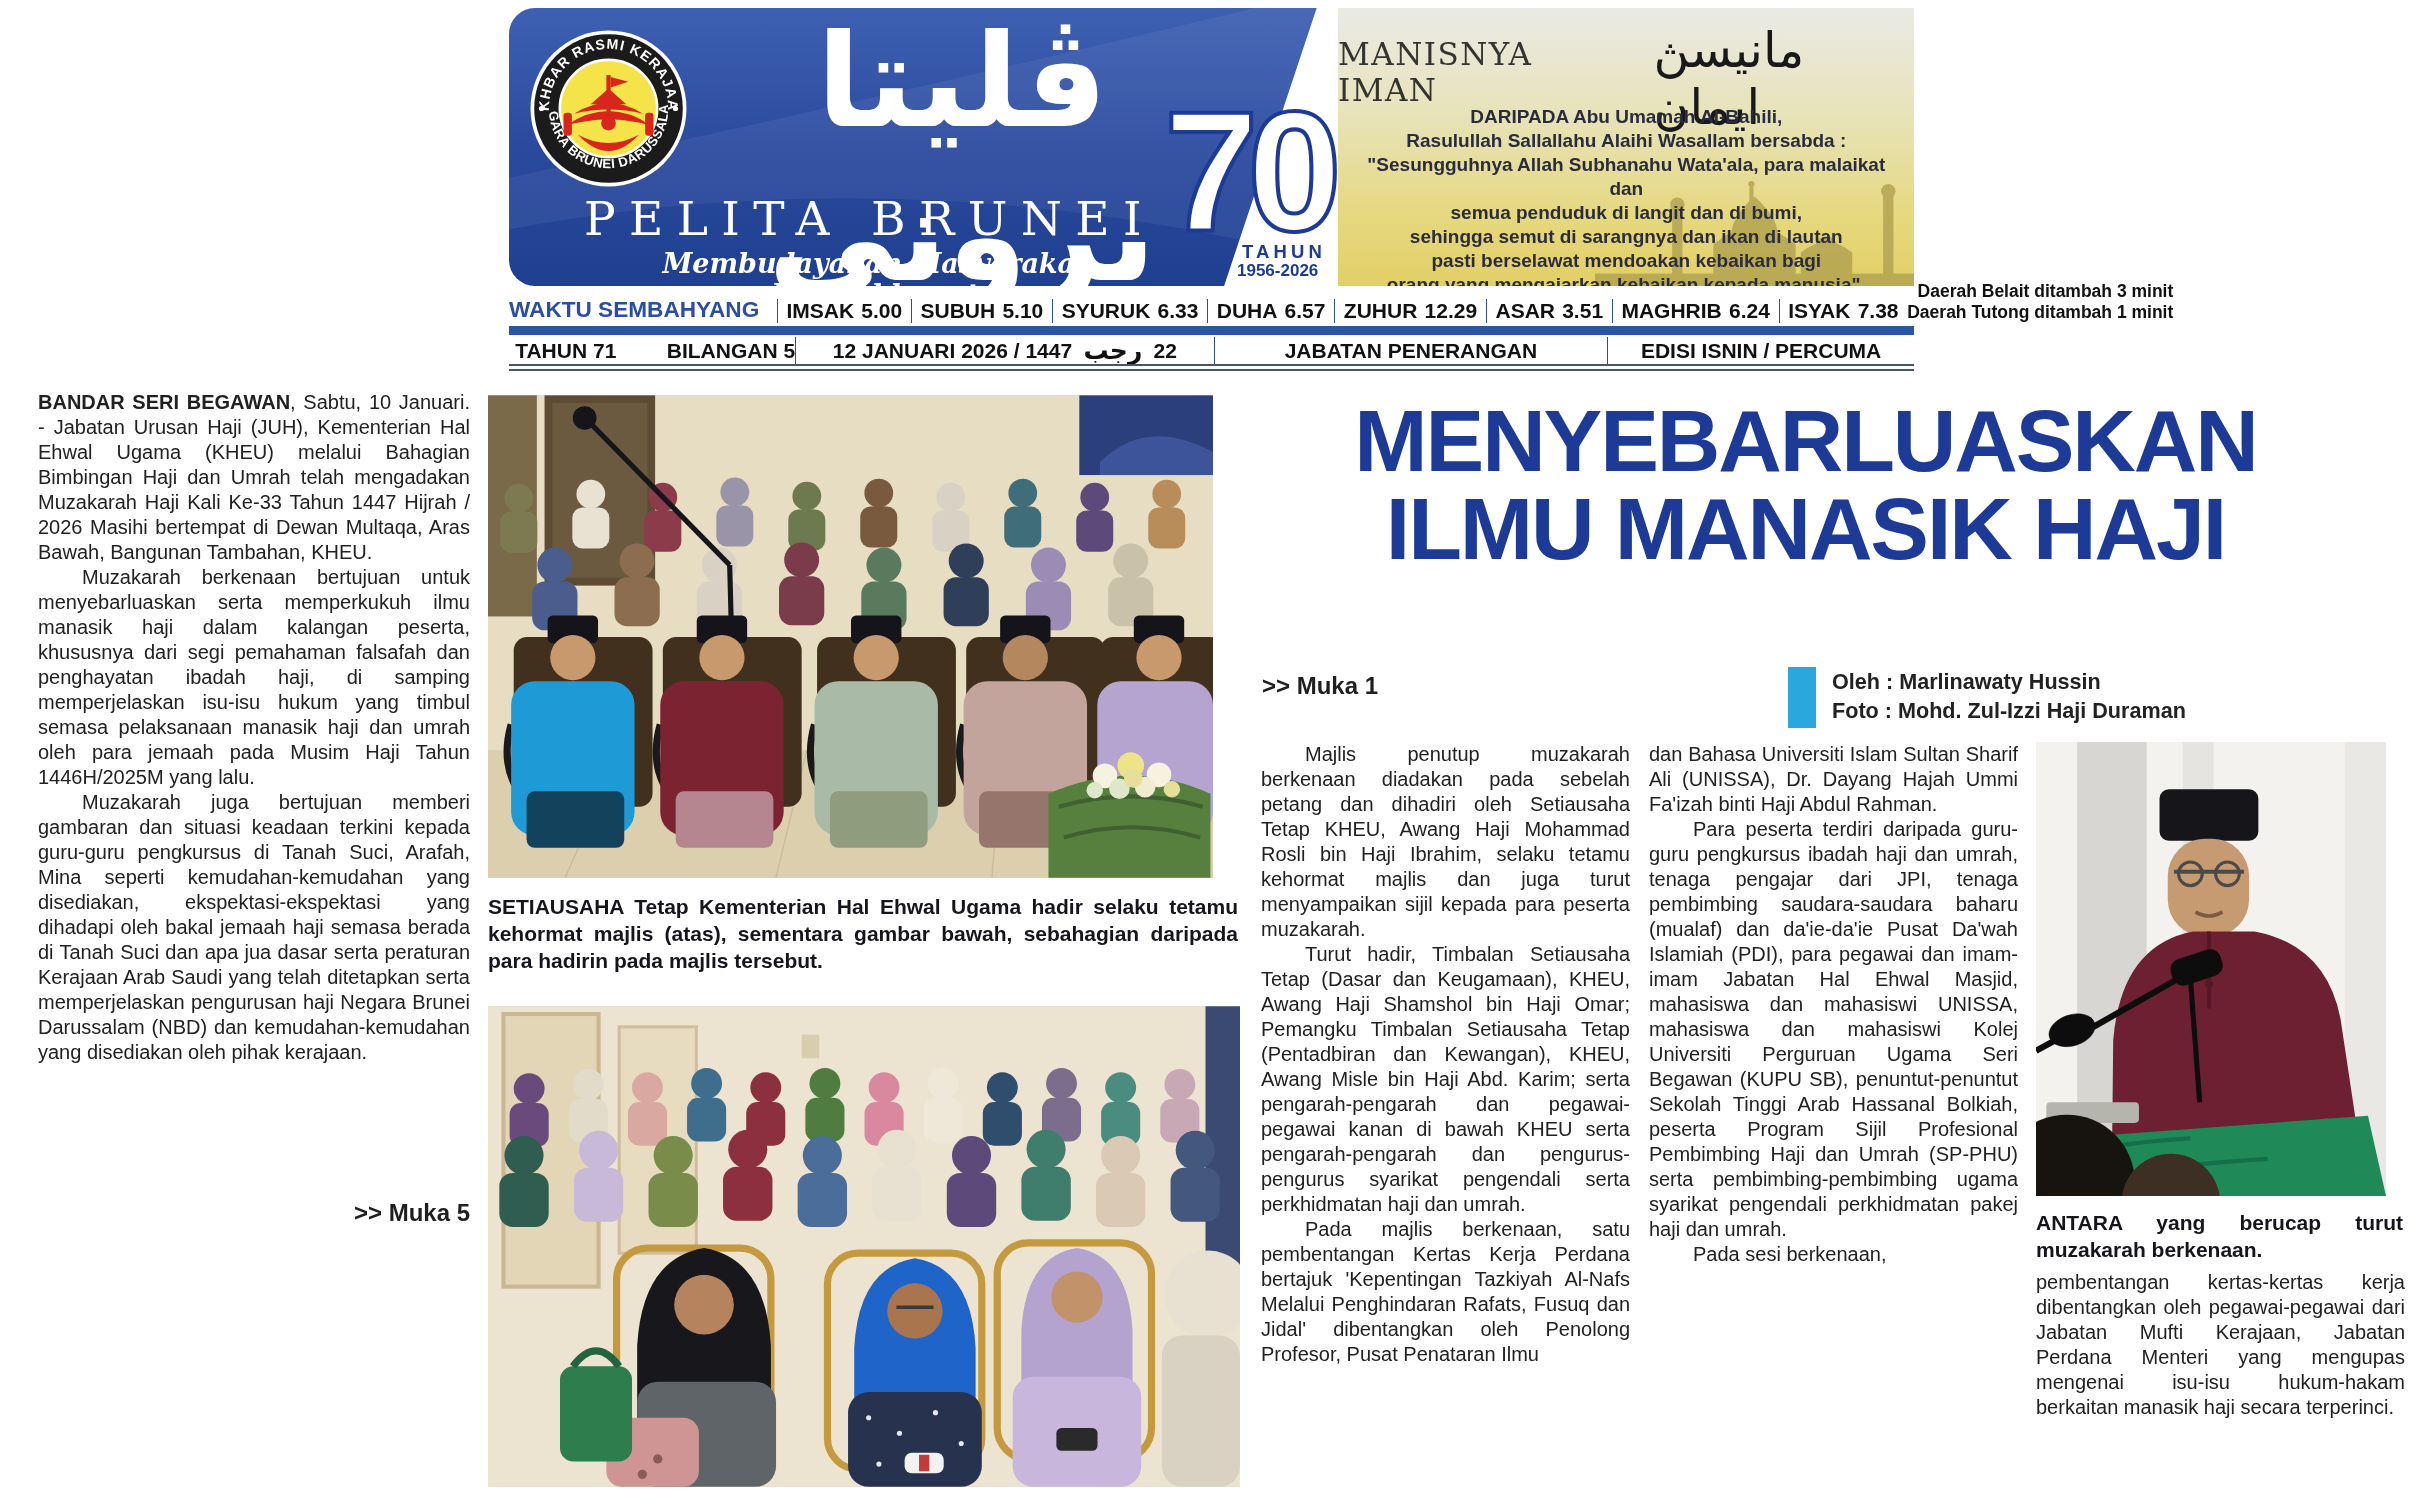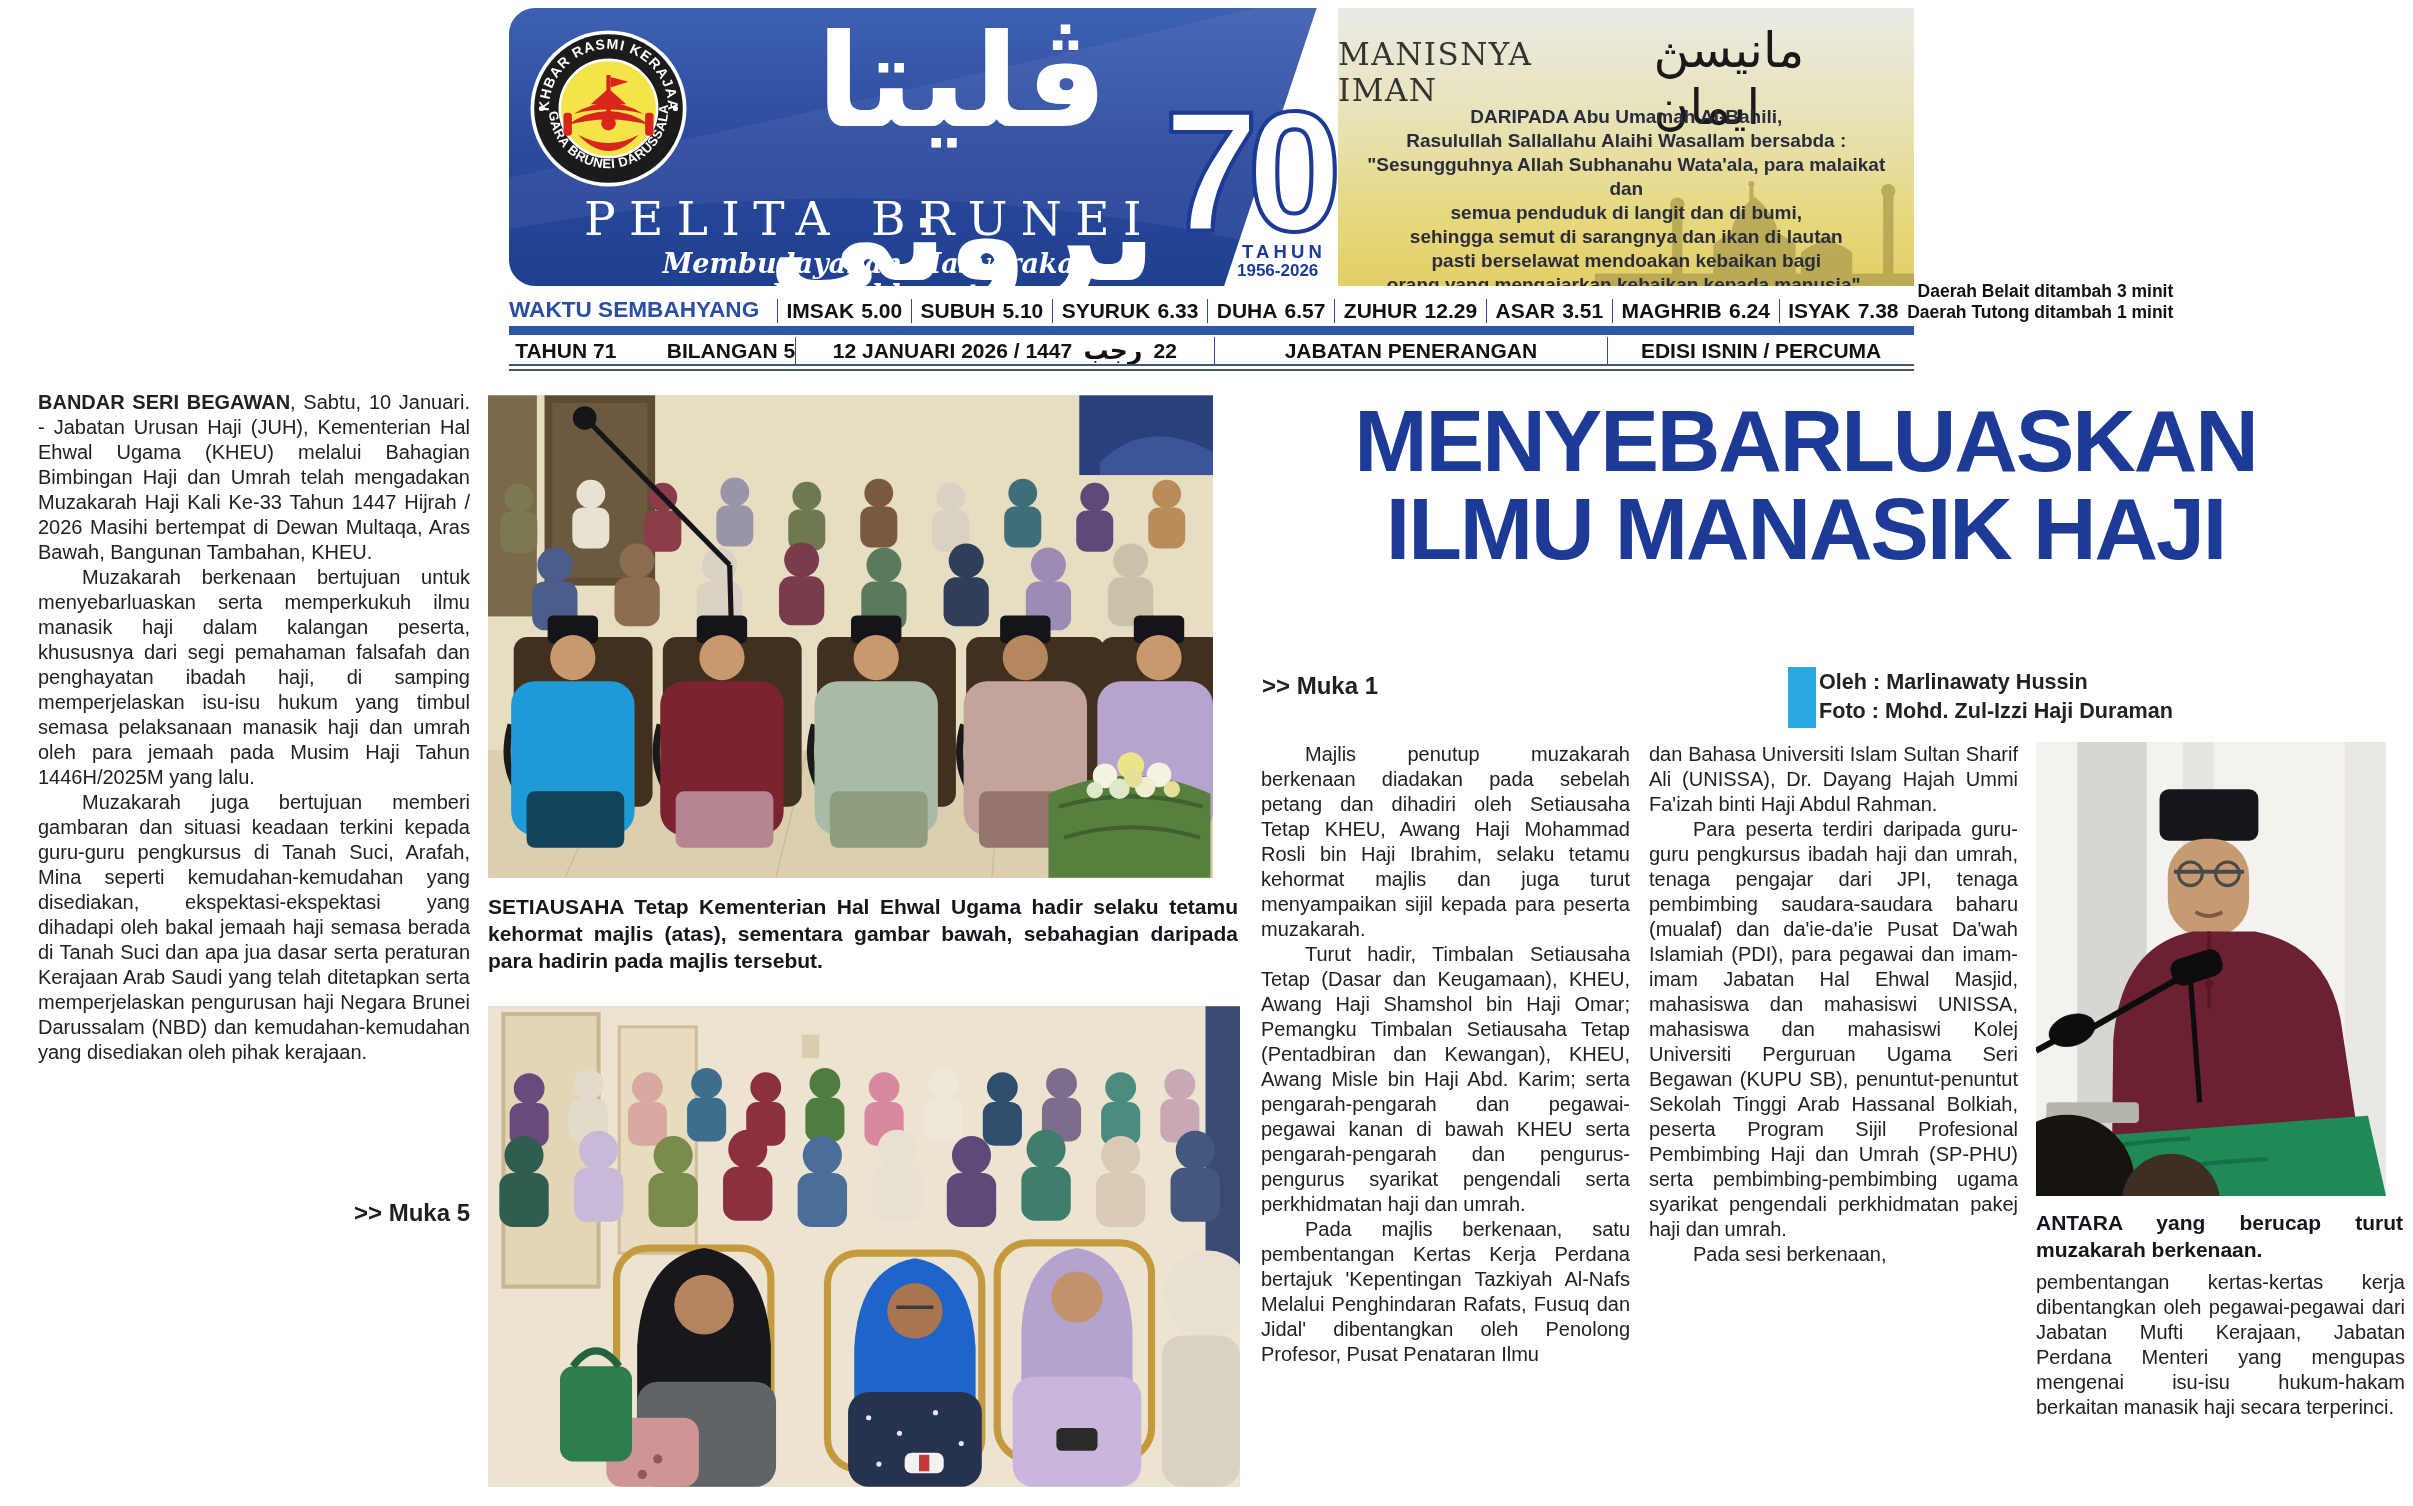--- a/index.html
+++ b/index.html
@@ -49,21 +49,21 @@
       border-bottom:2.6px solid #42566c;}
   
   .bodytext{font-size:20px;line-height:25px;text-align:justify;color:#212121;}
   .bodytext p{margin:0;text-indent:44px;}
   .bodytext p.noindent{text-indent:0;}
   #left-col{left:38px;top:390px;width:432px;}
   #left-jump{left:38px;top:1199px;width:432px;text-align:right;font-weight:bold;font-size:24px;}
   #headline{left:1255px;top:397px;width:1101px;text-align:center;color:#1d3b96;font-weight:bold;
       font-size:88px;line-height:88px;letter-spacing:-2.1px;}
   #muka1{left:1262px;top:672px;font-weight:bold;font-size:24px;}
-  #byline{left:1788px;top:667px;display:flex;gap:3px;}
+  #byline{left:1788px;top:667px;display:flex;gap:16px;}
   #byline .sq{width:28px;height:61px;background:#2aa7df;}
   #byline .bl-text{font-weight:bold;font-size:21.6px;line-height:29px;color:#222;}
   .col{width:369px;height:765px;overflow:hidden;}
   #col1{left:1261px;top:742px;}
   #col2{left:1649px;top:742px;}
   #col3p{left:2036px;top:1270px;width:369px;height:237px;overflow:hidden;}
   .caption{font-weight:bold;font-size:21px;line-height:27px;color:#15151d;text-align:justify;}
   #caption-top{left:488px;top:893px;width:750px;}
   #caption-right{left:2036px;top:1209px;width:367px;}
   .photo{background:#ddd;overflow:hidden;}

